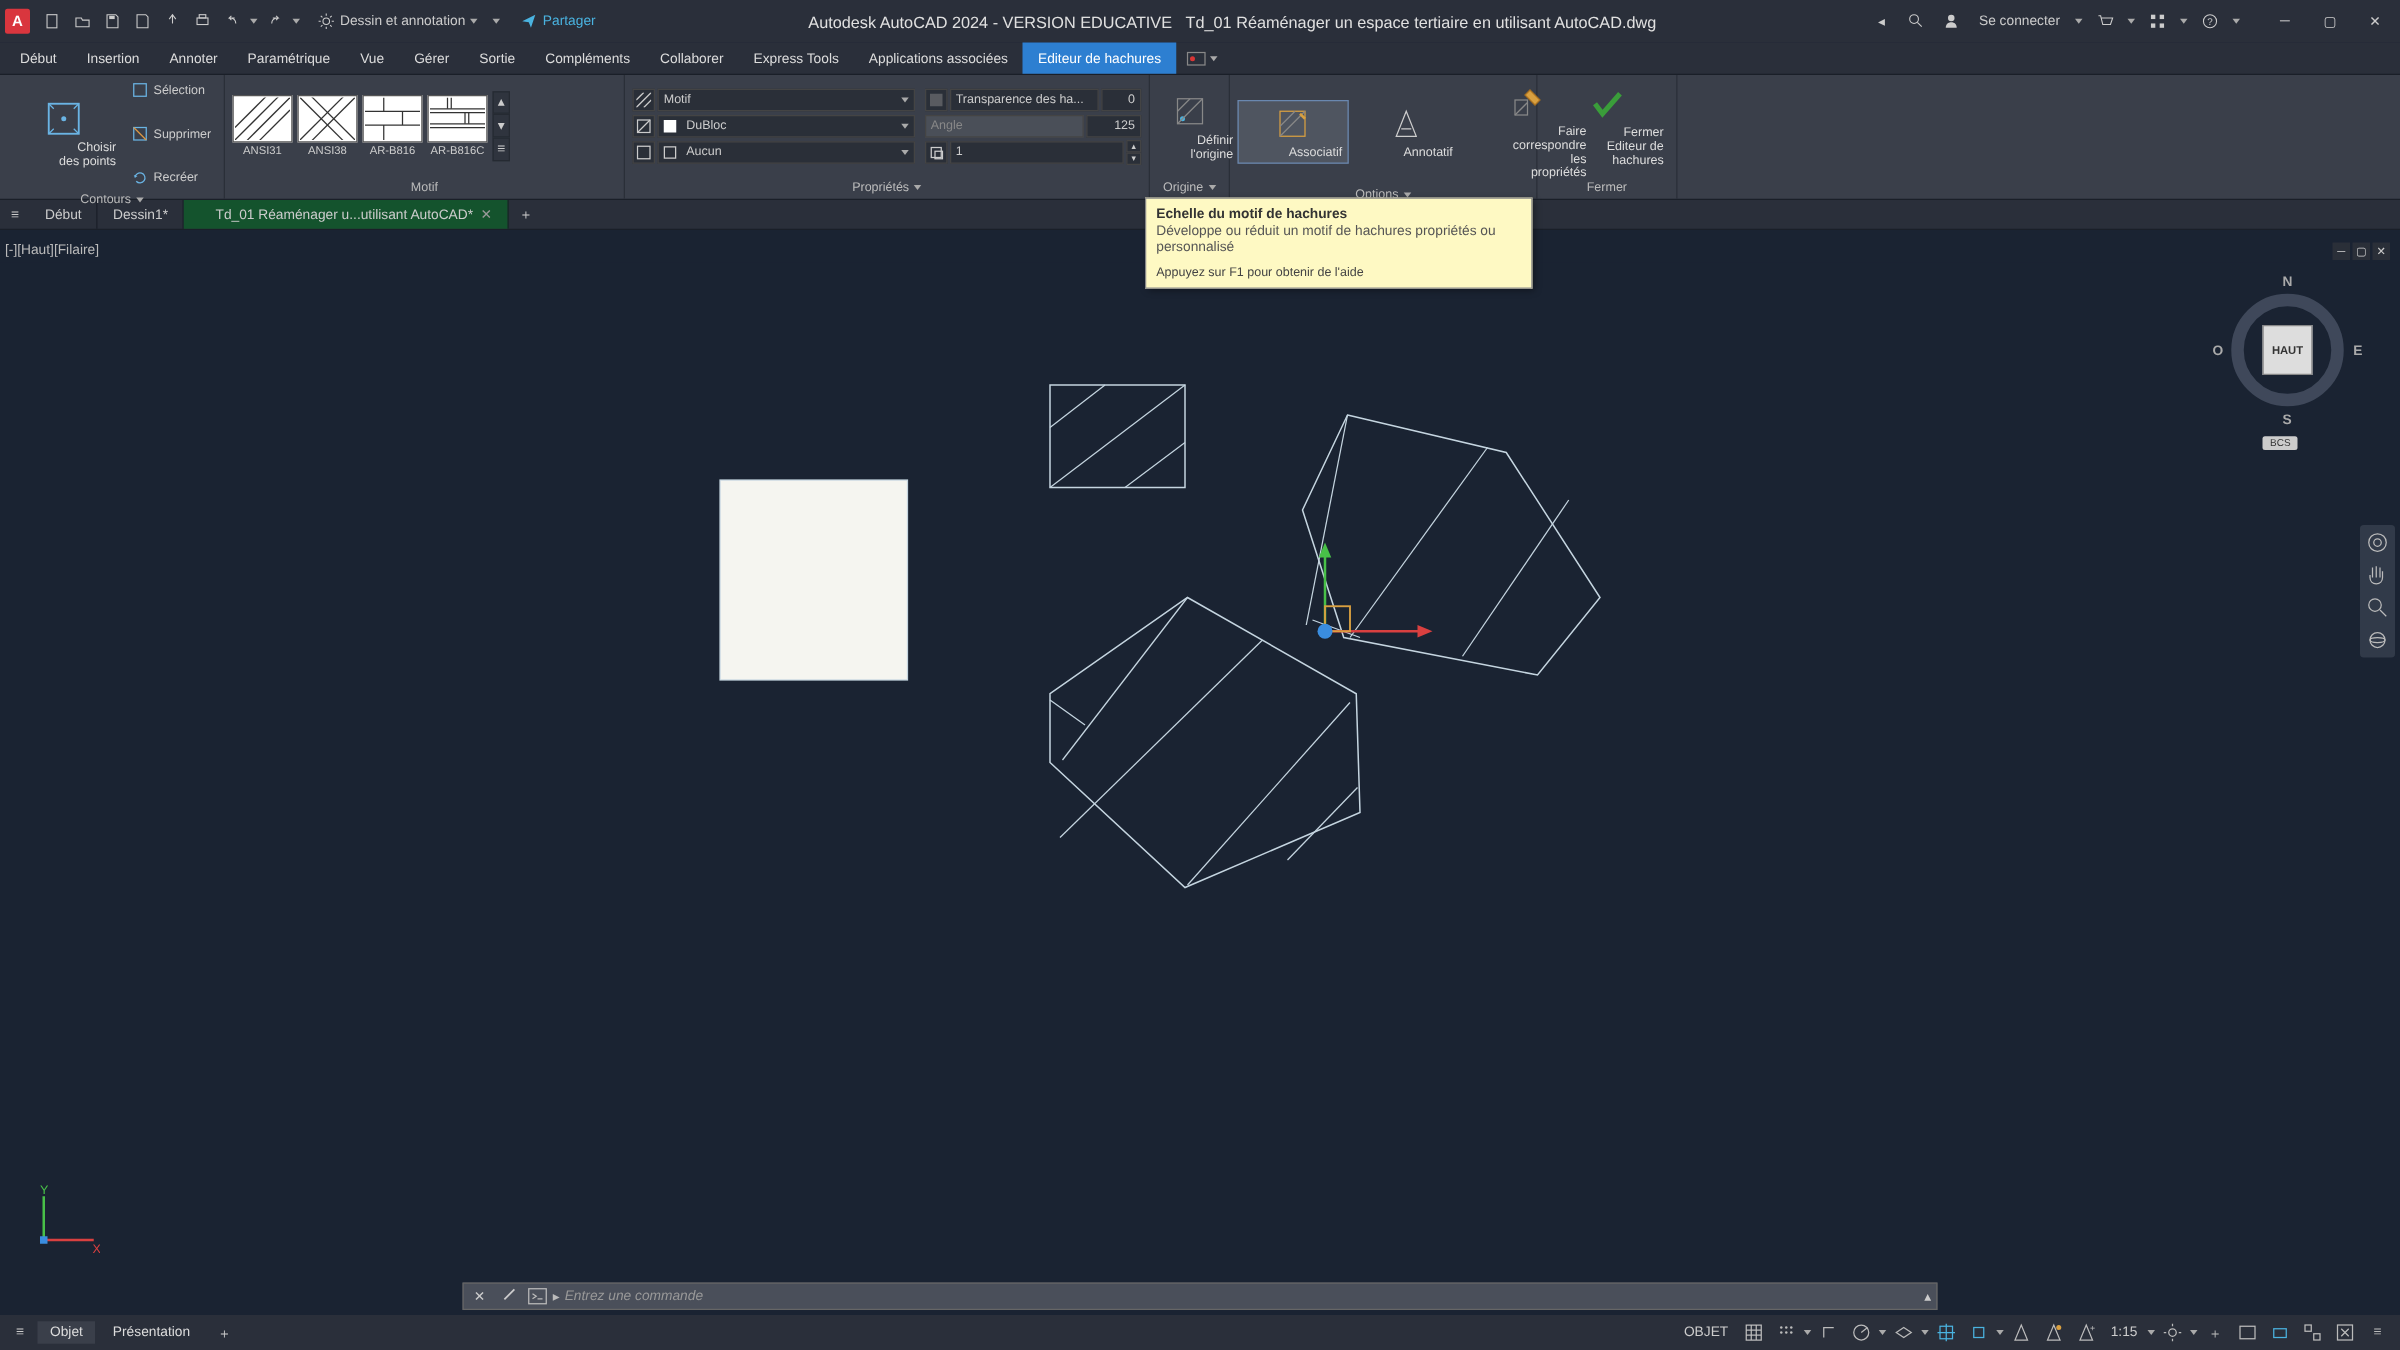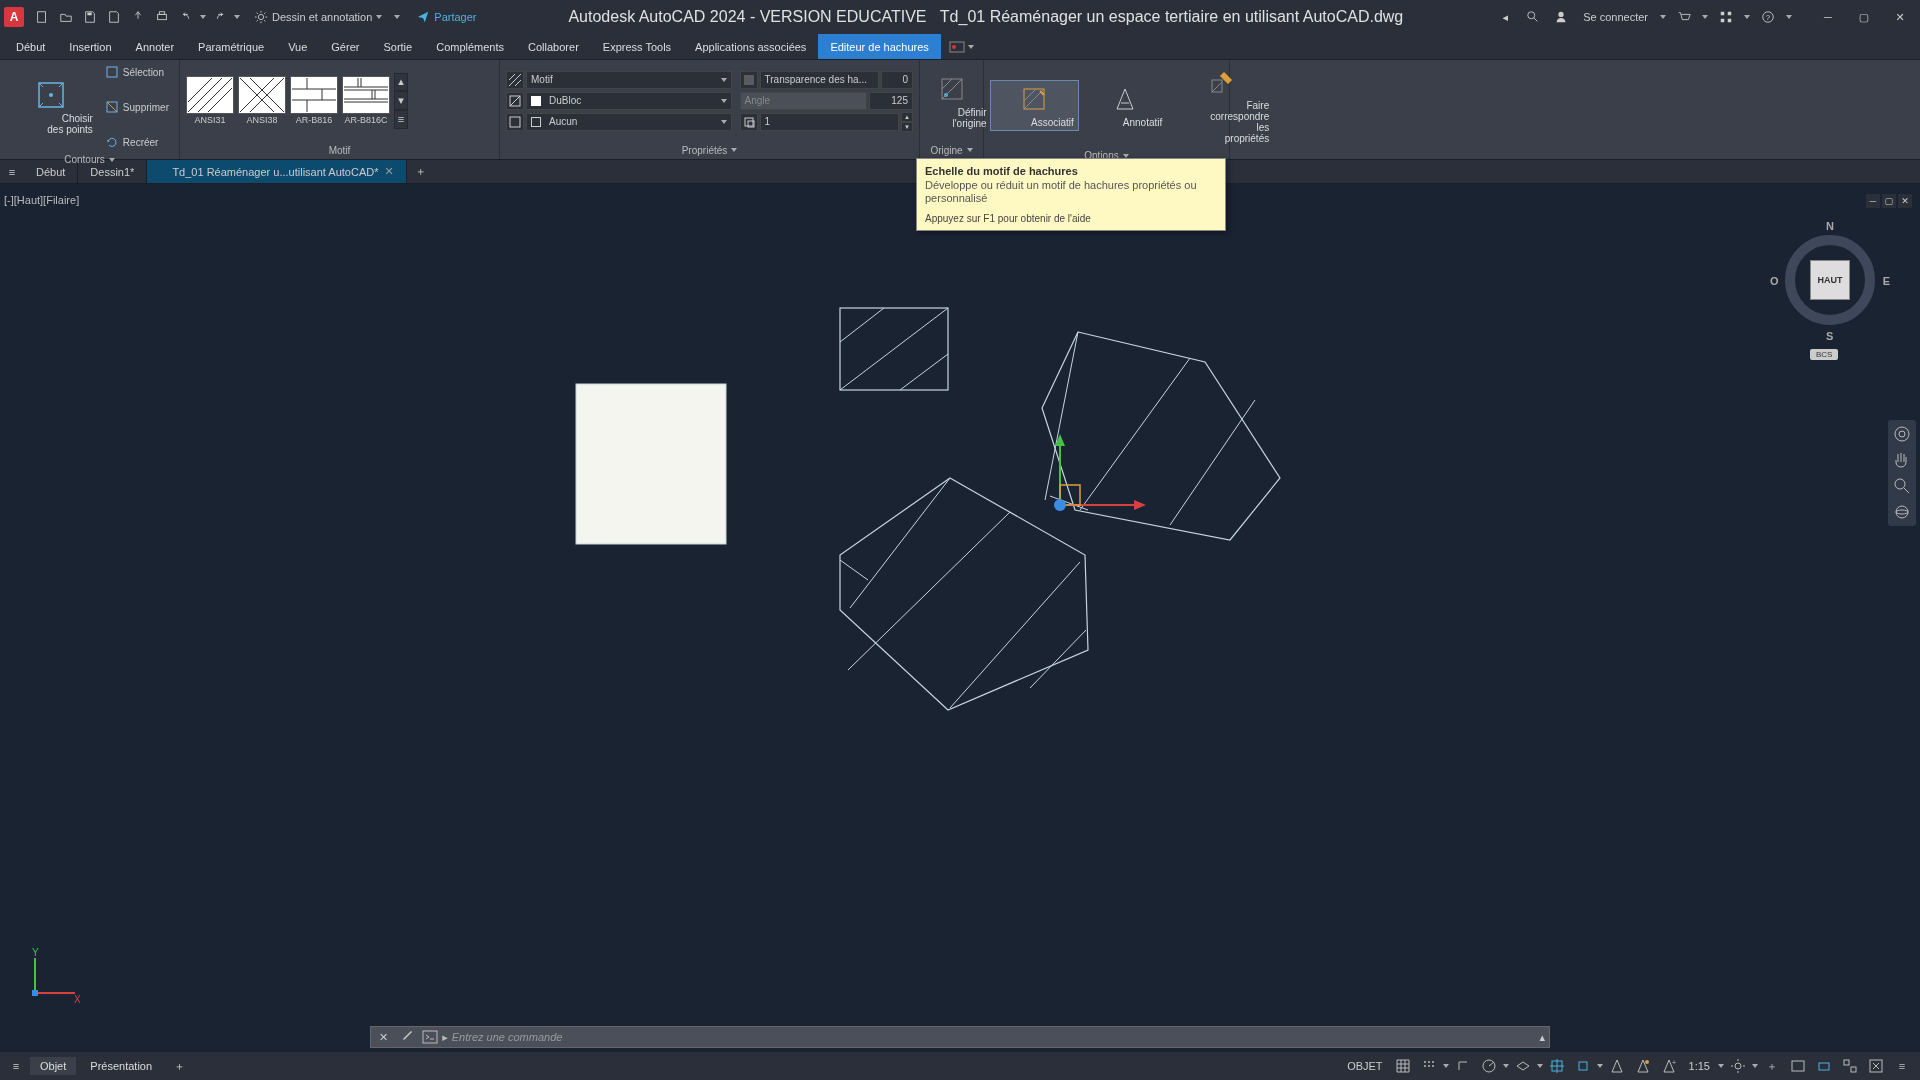--- a/index.html
+++ b/index.html
@@ -7,21 +7,21 @@
 
 
 .title-bar { height: 34px; background: #2a2f3a; display: flex; align-items: center; padding: 0 4px; }
 .app-logo { width: 20px; height: 20px; background: #d9363e; border-radius: 2px; display: flex; align-items: center; justify-content: center; color: #fff; font-weight: bold; font-size: 12px; margin-right: 8px; }
 .qat { display: flex; gap: 4px; align-items: center; }
 .qat-btn { width: 20px; height: 20px; display: flex; align-items: center; justify-content: center; color: #ccc; cursor: pointer; }
 .qat-btn svg { width: 14px; height: 14px; }
 .workspace-sel { display: flex; align-items: center; gap: 4px; margin-left: 8px; padding: 2px 6px; color: #ccc; }
 .workspace-sel .gear { width: 14px; height: 14px; }
 .share-btn { margin-left: 16px; display: flex; align-items: center; gap: 4px; color: #4ab3e0; }
-.title-center { flex: 1; text-align: center; color: #e0e0e0; font-size: 16px; }
+.title-center { flex: 1; text-align: center; color: #e0e0e0; font-size: 13px; }
 .title-right { display: flex; gap: 8px; align-items: center; }
 .title-right .tbtn { width: 20px; height: 20px; display: flex; align-items: center; justify-content: center; color: #ccc; cursor: pointer; }
 .signin { color: #ccc; padding: 0 4px; }
 .win-controls { display: flex; gap: 4px; margin-left: 12px; }
 .win-controls .wc { width: 32px; height: 20px; display: flex; align-items: center; justify-content: center; cursor: pointer; }
 
 
 .menu-bar { height: 26px; background: #2a2f3a; display: flex; align-items: stretch; padding-left: 4px; border-bottom: 1px solid #1a1f28; }
 .menu-tab { padding: 0 12px; display: flex; align-items: center; color: #ddd; cursor: pointer; }
 .menu-tab.active { background: #2d7fd1; color: #fff; }
@@ -52,21 +52,21 @@
 .prop-dd { flex: 1; background: #2a2f38; border: 1px solid #444; display: flex; align-items: center; padding: 0 4px; gap: 4px; height: 18px; font-size: 10px; }
 .prop-dd .arrow { margin-left: auto; }
 .prop-mini { width: 18px; height: 18px; background: #2a2f38; border: 1px solid #444; display: flex; align-items: center; justify-content: center; cursor: pointer; }
 .prop-input { background: #2a2f38; border: 1px solid #444; height: 18px; padding: 0 4px; color: #ccc; font-size: 10px; display:flex; align-items:center; }
 .prop-input.disabled { background: #4a4f58; color: #888; }
 
 
 .file-tabs { height: 24px; background: #2a2f3a; display: flex; align-items: stretch; border-bottom: 1px solid #1a1f28; }
 .ft-menu { width: 24px; display: flex; align-items: center; justify-content: center; cursor: pointer; }
 .ftab { padding: 0 12px; display: flex; align-items: center; gap: 6px; color: #ccc; cursor: pointer; border-right: 1px solid #1a1f28; }
-.ftab.active { background: #0c4a6e; padding-left: 25px; }
+.ftab.active { background: #14532d; padding-left: 25px; }
 .ftab .close { font-size: 11px; color: #999; }
 .ftab-add { width: 28px; display: flex; align-items: center; justify-content: center; cursor: pointer; }
 
 
 .view-label { position: absolute; top: 194px; left: 4px; color: #bbb; font-size: 11px; }
 .view-min-controls { position: absolute; top: 194px; right: 8px; display: flex; gap: 2px; }
 .view-min-controls .vmc { width: 14px; height: 14px; background: #2a2f38; display: flex; align-items: center; justify-content: center; font-size: 9px; cursor: pointer; }
 
 
 .canvas { position: absolute; top: 210px; left: 0; right: 0; bottom: 60px; background: #1a2332; }
@@ -531,20 +531,35 @@
           </div>
         <div class="lbl"><span>Faire correspondre les propriétés</span></div>
       </div>
     </div>
     <div class="panel-label">
         <span>Options</span>
         <span class="tri"></span>
       </div>
   </div>
 
+  <div class="ribbon-panel" style="width:112px">
+    <div class="panel-body" style="justify-content:center">
+      <div class="big-btn">
+        <div class="ic">
+            <svg width="28" height="28" viewBox="0 0 28 28">
+              <path d="M4 14l6 8L24 6" fill="none" stroke="#3a9d3a" stroke-width="4"></path>
+            </svg>
+          </div>
+        <div class="lbl"><span>Fermer Editeur de hachures</span></div>
+      </div>
+    </div>
+    <div class="panel-label">
+        <span>Fermer</span>
+      </div>
+  </div>
 </div>
 
 <div class="file-tabs">
   <div class="ft-menu">≡</div>
   <div class="ftab">
       <span>Début</span>
     </div>
   <div class="ftab">
       <span>Dessin1*</span>
     </div>

